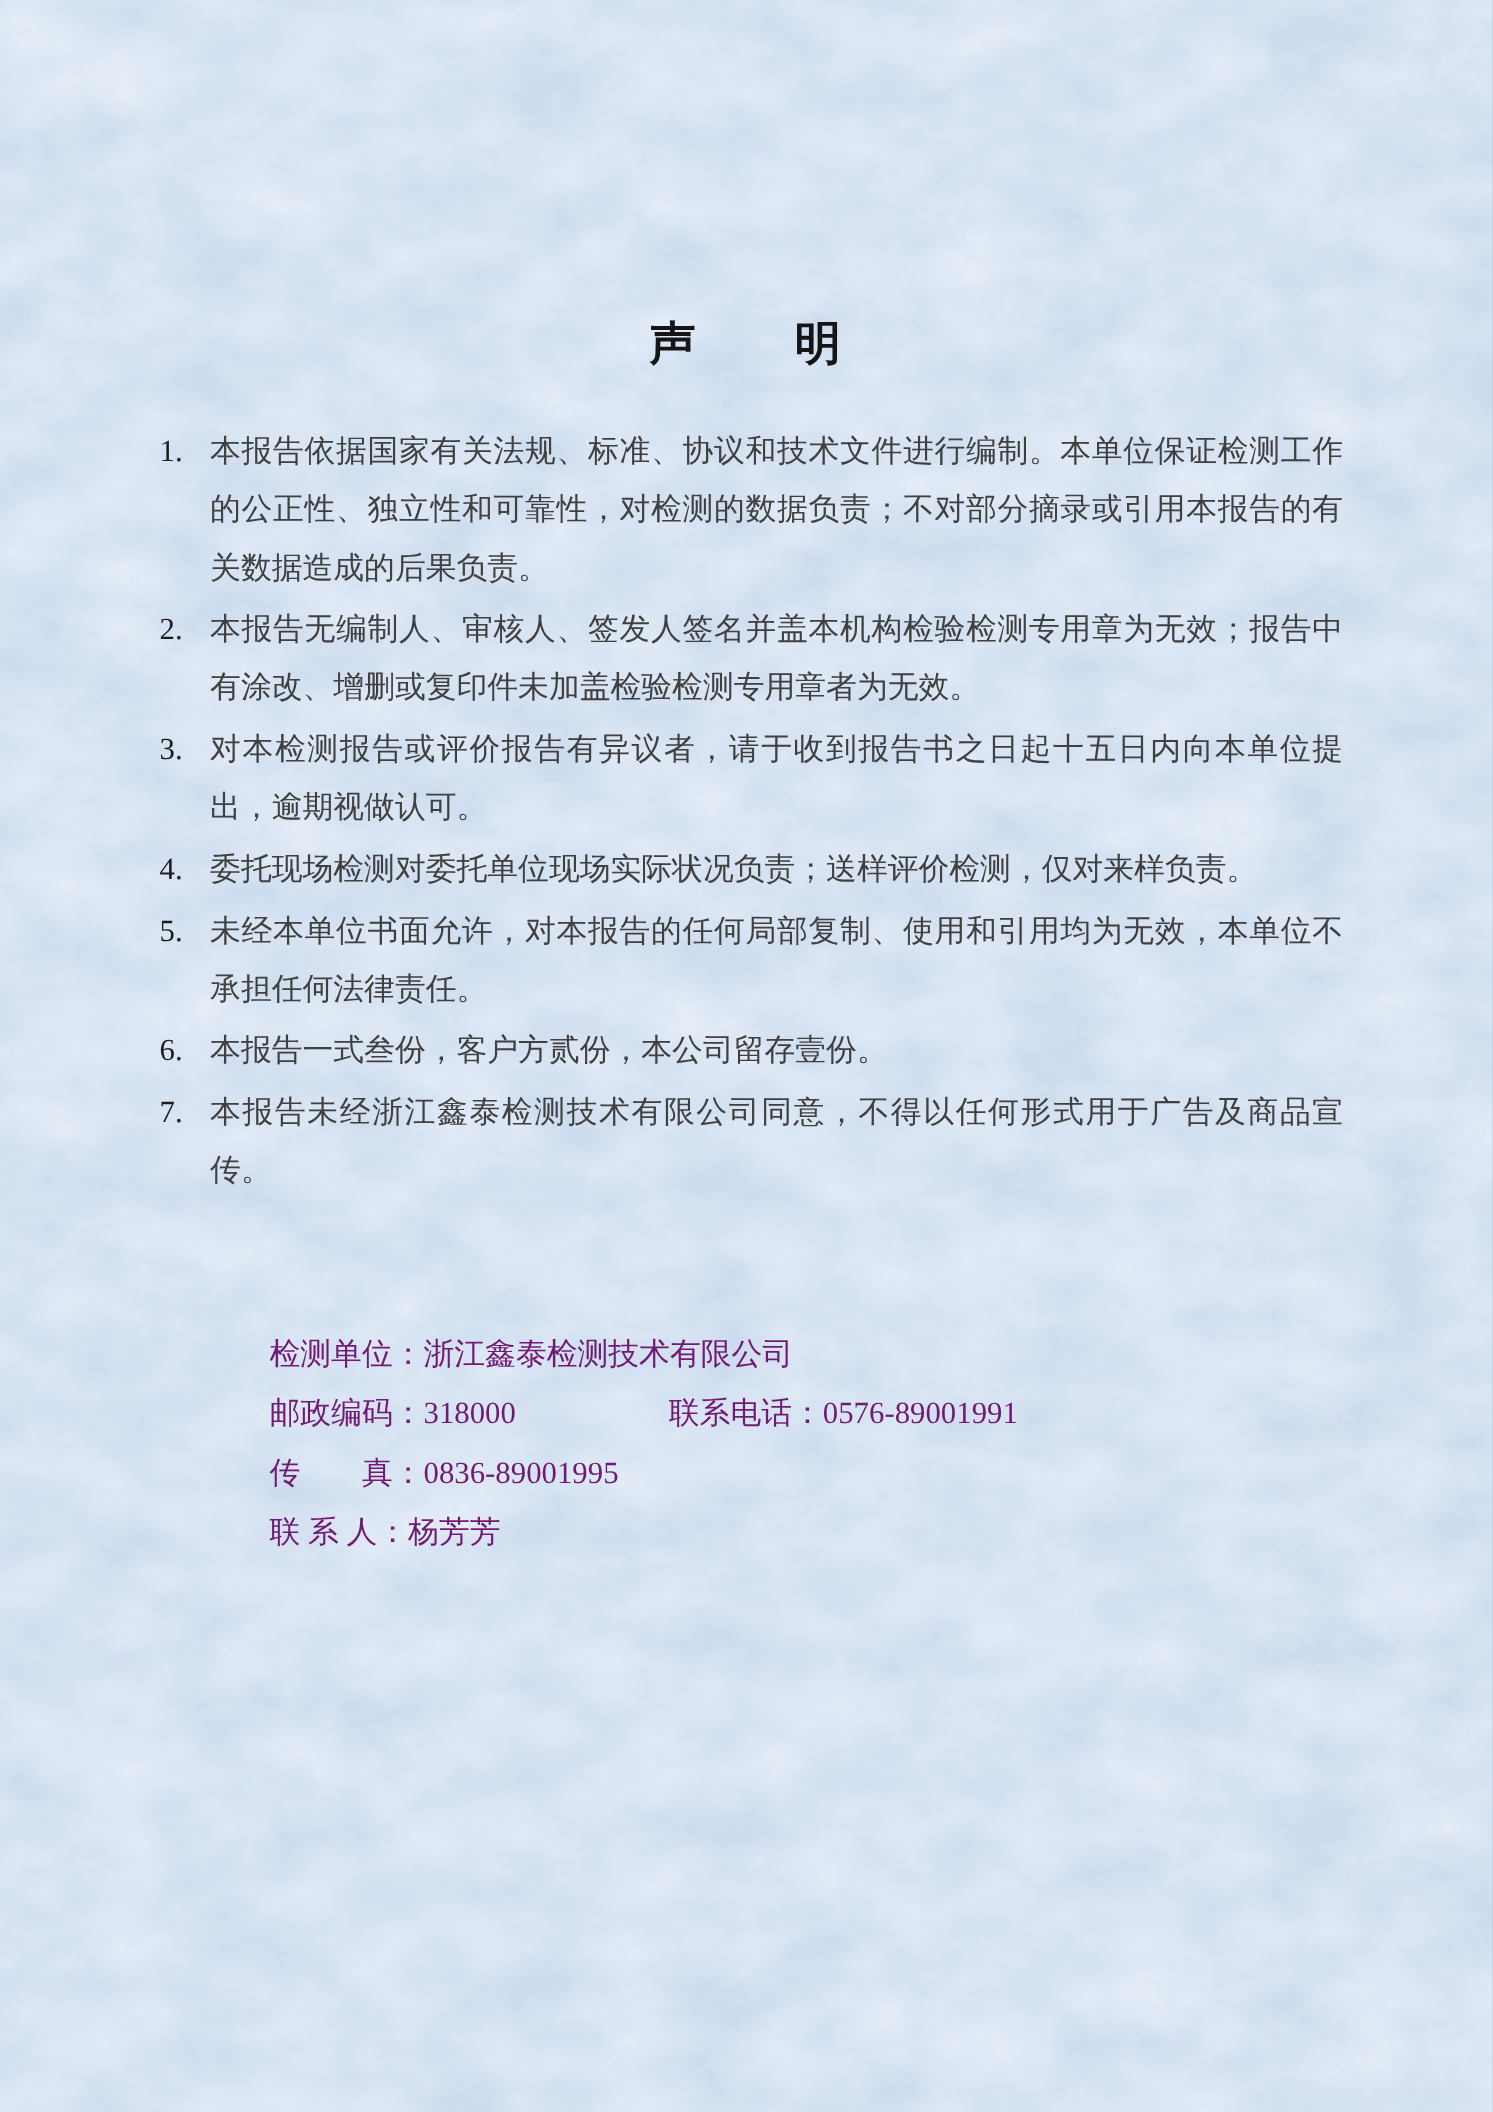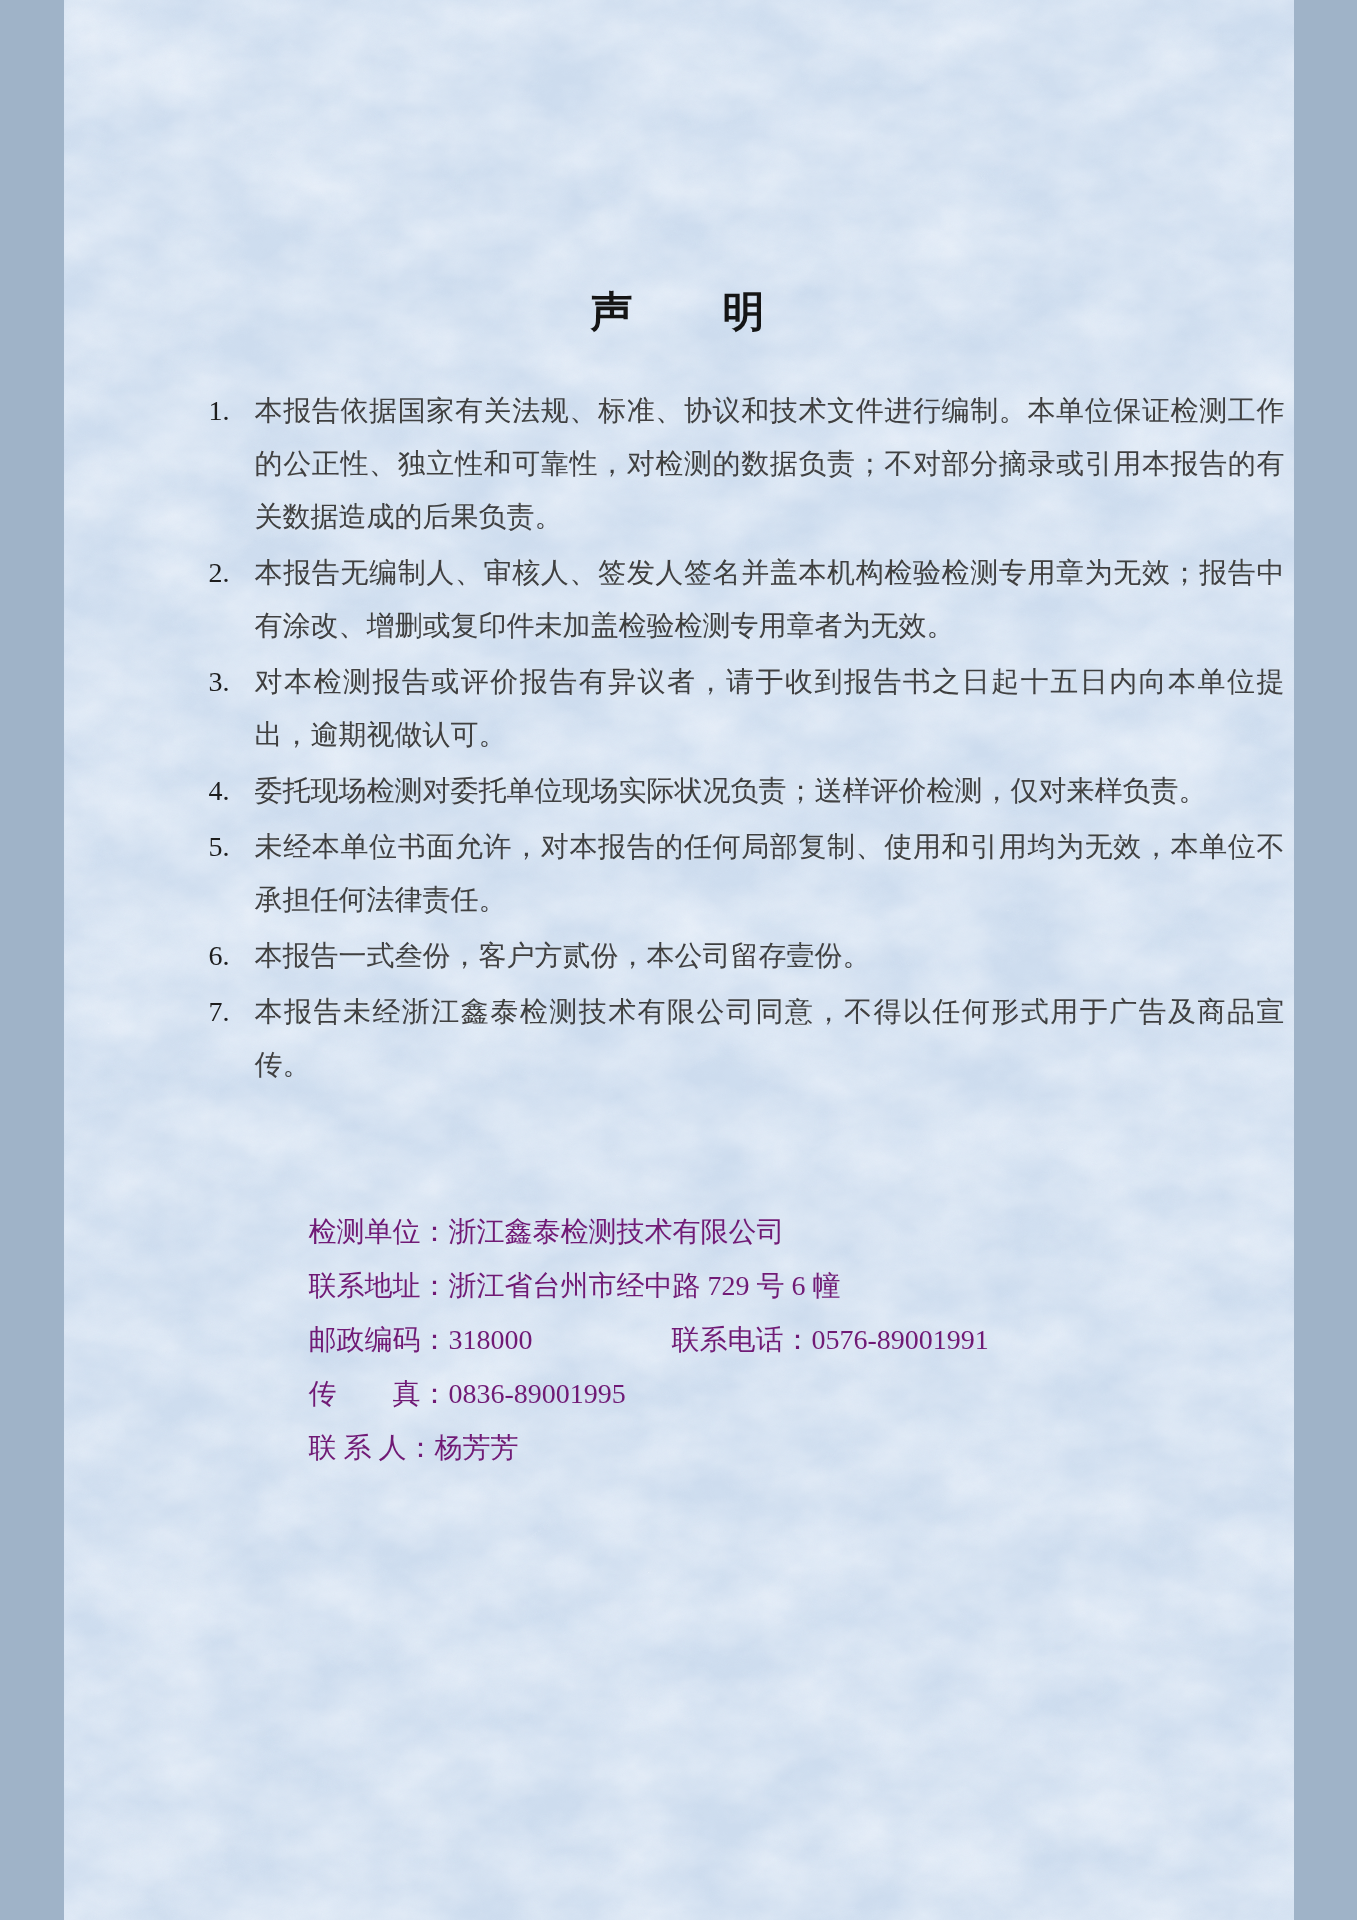--- a/index.html
+++ b/index.html
@@ -2,21 +2,21 @@
 <html><head>
 <meta charset="utf-8">
 <style>
   html, body {
     margin: 0;
     padding: 0;
     background: #9fb3c8;
   }
   .page {
     position: relative;
-    width: 1230px;
+    width: 1357px;
     height: 1920px;
     margin: 0 auto;
     overflow: hidden;
     background: #cddcee;
     color: #222222;
     font-family: "Liberation Serif", "DejaVu Serif", serif;
   }
   .bg-texture {
     position: absolute;
     left: 0;
@@ -156,23 +156,20 @@
 
   </div>
 
   <div class="contact-block">
 
     <div class="contact-row">
       <span class="col-b">检测单位：浙江鑫泰检测技术有限公司</span>
     </div>
 
 
-    <div class="contact-row">
-      <span class="col-b">联系地址：浙江省台州市经中路 729 号 6 幢</span>
-    </div>
 
     <div class="contact-row">
       <span class="col-a">邮政编码：318000</span>
       <span class="col-b">联系电话：0576-89001991</span>
     </div>
 
     <div class="contact-row">
       <span class="col-b">传　　真：0836-89001995</span>
     </div>
 

